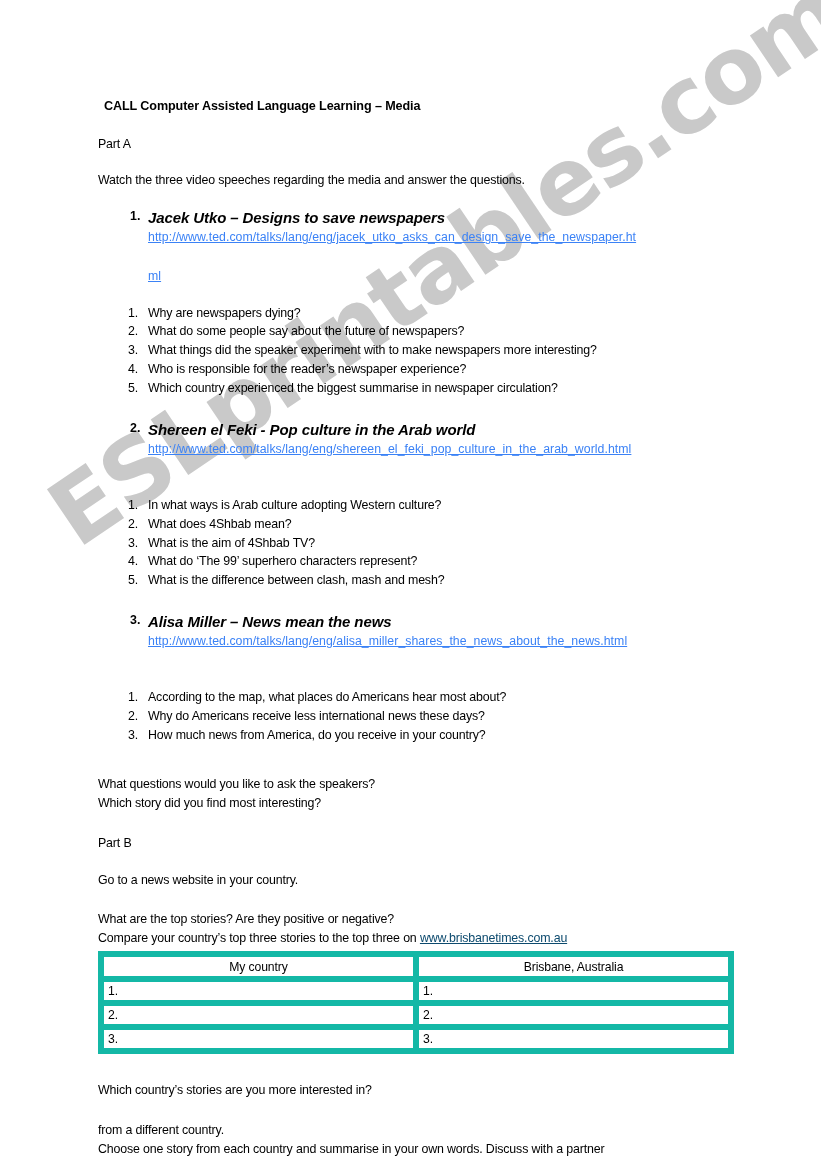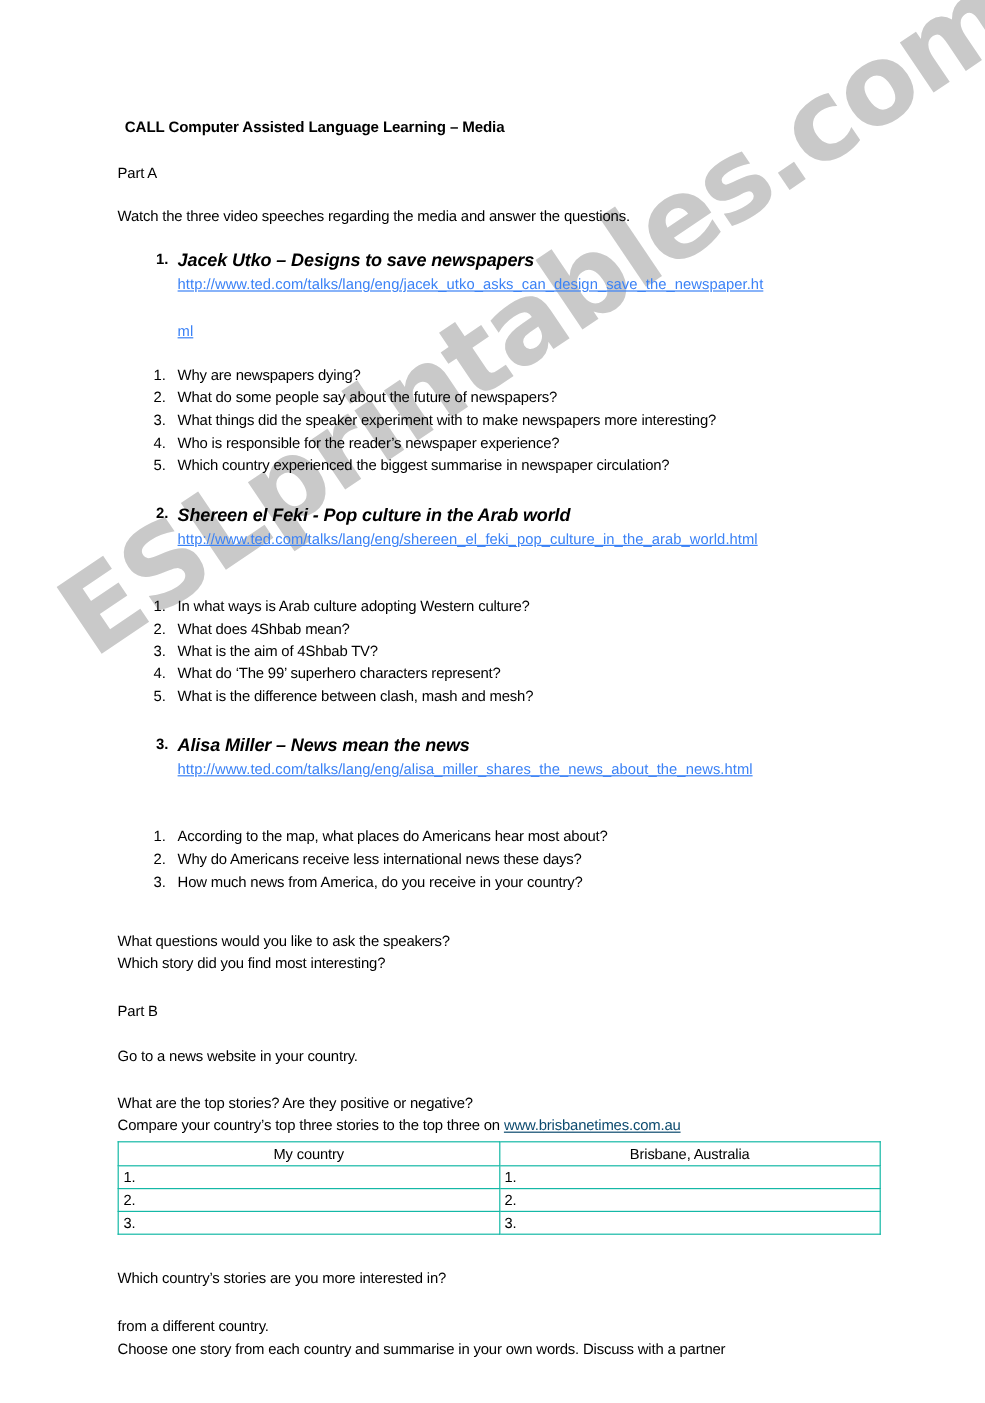--- a/index.html
+++ b/index.html
@@ -139,21 +139,21 @@
   }
 
   
   table.cmp {
     border-collapse: collapse;
     width: 636px;
     margin-top: 3px;
     table-layout: fixed;
   }
   table.cmp td, table.cmp th {
-    border: 1px solid #14b8a6;
+    border: 6px solid #14b8a6;
     height: 18px;
     font-size: 12.2px;
     font-weight: normal;
     padding: 0 0 0 4px;
     letter-spacing: -0.1px;
   }
   table.cmp th {
     text-align: center;
     padding: 0;
     height: 19px;

